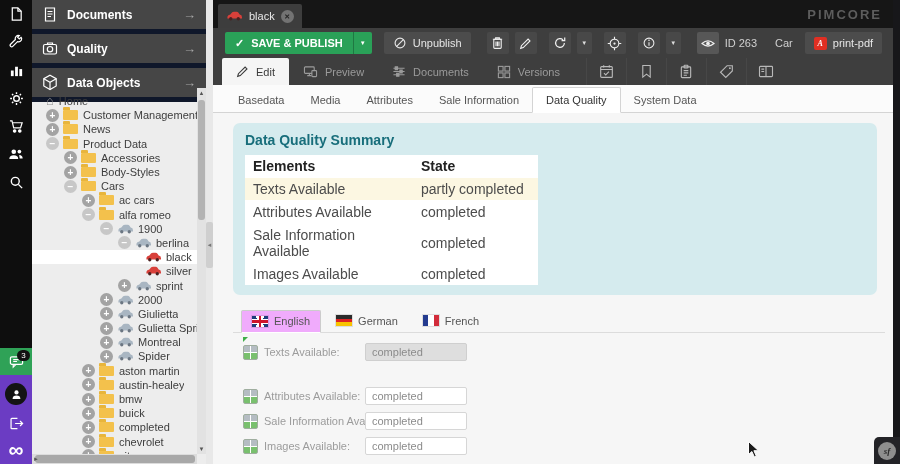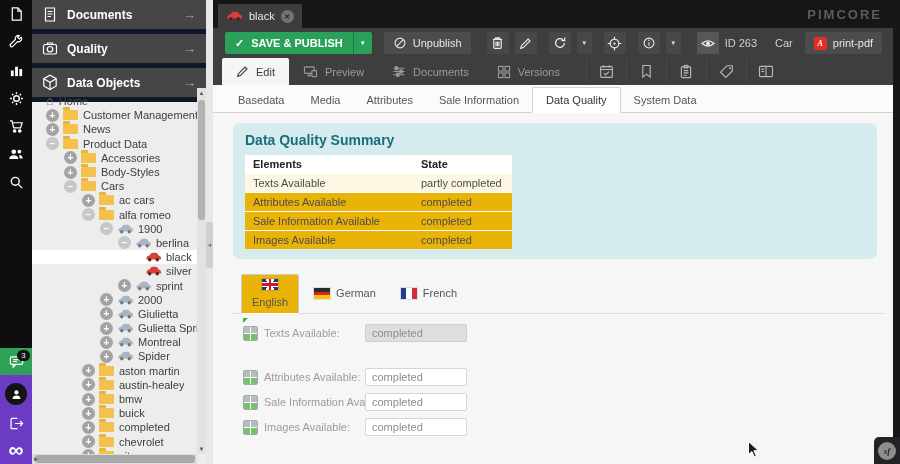--- a/index.html
+++ b/index.html
@@ -84,31 +84,31 @@
 
   #content{position:absolute;top:85px;left:0;right:7px;bottom:0;background:#f6f6f6;}
   #obj-tabs{height:27px;background:#fbfbfb;border-bottom:1px solid #d4d4d4;display:flex;
             align-items:flex-end;padding-left:12px;}
   .obj-tab{padding:6px 13px 6px;font-size:11px;color:#555;}
   .obj-tab.active{background:#fff;border:1px solid #d4d4d4;border-bottom:1px solid #fff;
                   margin-bottom:-1px;border-radius:2px 2px 0 0;color:#333;}
 
   #summary-panel{margin:10px 0 0 20px;width:620px;background:#d5ebee;border-radius:7px;padding:9px 12px 10px;}
   .sum-title{color:#186e7b;font-weight:bold;font-size:14px;}
-  .sum-table{margin-top:7px;width:267px;border-collapse:collapse;font-size:11px;}
+  .sum-table{margin-top:7px;width:293px;border-collapse:collapse;font-size:14px;}
   .sum-table th{background:#fff;text-align:left;font-weight:bold;color:#222;padding:3px 8px;}
   .sum-table td{padding:3px 8px;color:#4c4c4c;border-top:1px solid #fff;}
   .sum-table col.c1{width:168px;}
   tr.partial td{background:#fcf7e2;}
-  tr.complete td{background:#eab308;}
+  tr.complete td{background:#ffffff;}
   tr.header-row th{border-bottom:1px solid #fff;}
 
   #lang-row{margin:15px 0 0 20px;width:644px;border-bottom:1px solid #dcdcdc;display:flex;gap:5px;padding-left:8px;}
   .lang-tab{display:flex;align-items:center;gap:6px;font-size:11px;color:#555;padding:4px 10px 5px;}
-  .lang-tab.active{background:#eab308;border:1px solid #ccc;border-bottom-color:#fff;margin-bottom:-1px;border-radius:2px 2px 0 0;flex-direction:column;}
+  .lang-tab.active{background:#f0abfc;border:1px solid #ccc;border-bottom-color:#fff;margin-bottom:-1px;border-radius:2px 2px 0 0;}
   .flag{width:16px;height:11px;flex:none;box-shadow:0 0 0 1px rgba(0,0,0,.1);}
   .flag.uk{background-image:
       linear-gradient(to right, transparent 42%, #cf142b 42%, #cf142b 58%, transparent 58%),
       linear-gradient(to bottom, transparent 35%, #cf142b 35%, #cf142b 65%, transparent 65%),
       linear-gradient(to right, transparent 36%, #fff 36%, #fff 64%, transparent 64%),
       linear-gradient(to bottom, transparent 26%, #fff 26%, #fff 74%, transparent 74%),
       linear-gradient(57deg, transparent 46%, #fff 46%, #fff 54%, transparent 54%),
       linear-gradient(-57deg, transparent 46%, #fff 46%, #fff 54%, transparent 54%);
       background-color:#1e3c7b;}
   .flag.de{background:linear-gradient(to bottom,#2b2b2b 0 33%,#d22 33% 66%,#f8c300 66% 100%);}

